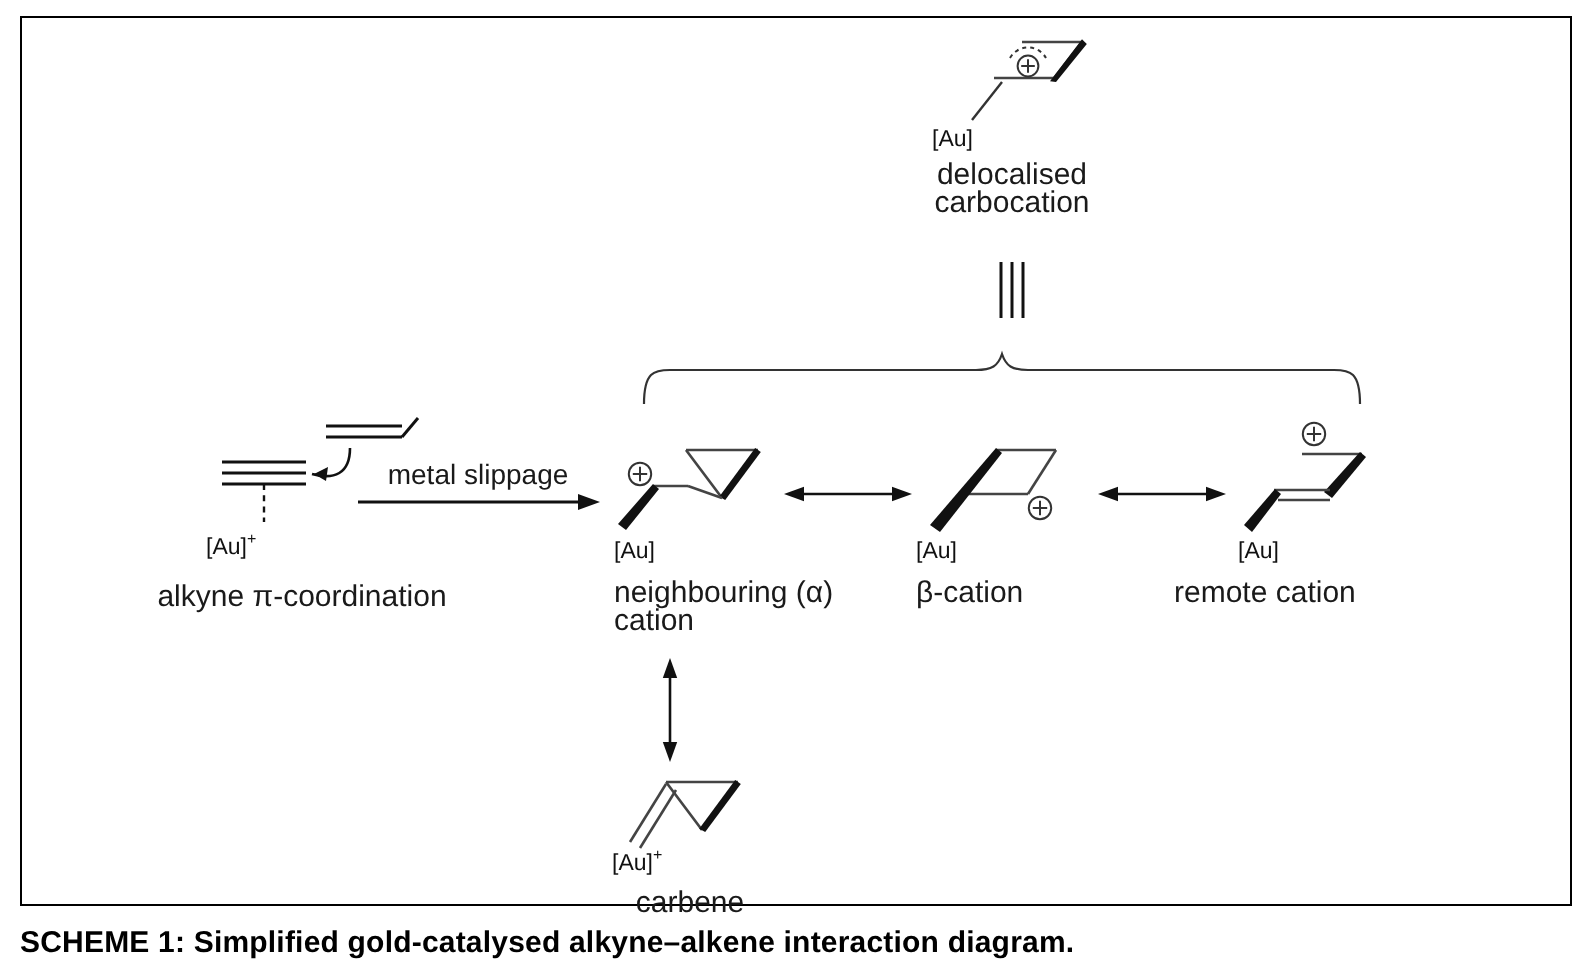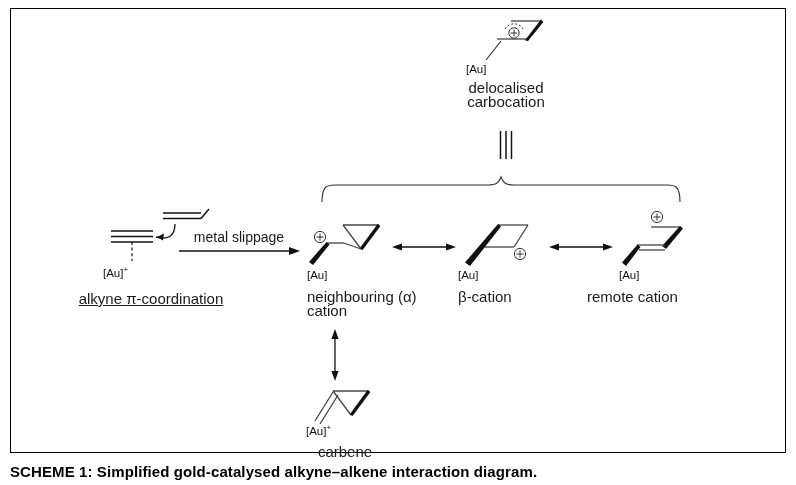--- a/index.html
+++ b/index.html
@@ -90,21 +90,21 @@
 
       <line x1="100" y1="11.5" x2="108" y2="2" stroke="#111" stroke-width="1.5"></line>
 
       <path d="M 74 17 C 74 30, 66 33, 55 30" fill="none" stroke="#111" stroke-width="1.3"></path>
       <polygon points="56,30 63,26.5 62,33.5" fill="#111"></polygon>
     </svg>
   </div>
   <div class="au" style="left:92px; top:256px;">
     <span>[Au]</span><sup>+</sup>
   </div>
-  <div class="lbl center" style="left:140px; top:283px;text-decoration:underline;">alkyne π-coordination</div>
+  <div class="lbl center" style="left:140px; top:283px;">alkyne π-coordination</div>
 
   <div class="rxn-label" style="left:228px; top:220px;">metal slippage</div>
   <div class="struct" style="left:168px; top:236px;">
     <svg width="125" height="14" viewBox="0 0 125 14">
       <line x1="0" y1="6" x2="113" y2="6" stroke="#111" stroke-width="1.4"></line>
       <polygon points="121,6 110,2 110,10" fill="#111"></polygon>
     </svg>
   </div>
 
   <div class="struct" style="left:310px; top:168px;">

